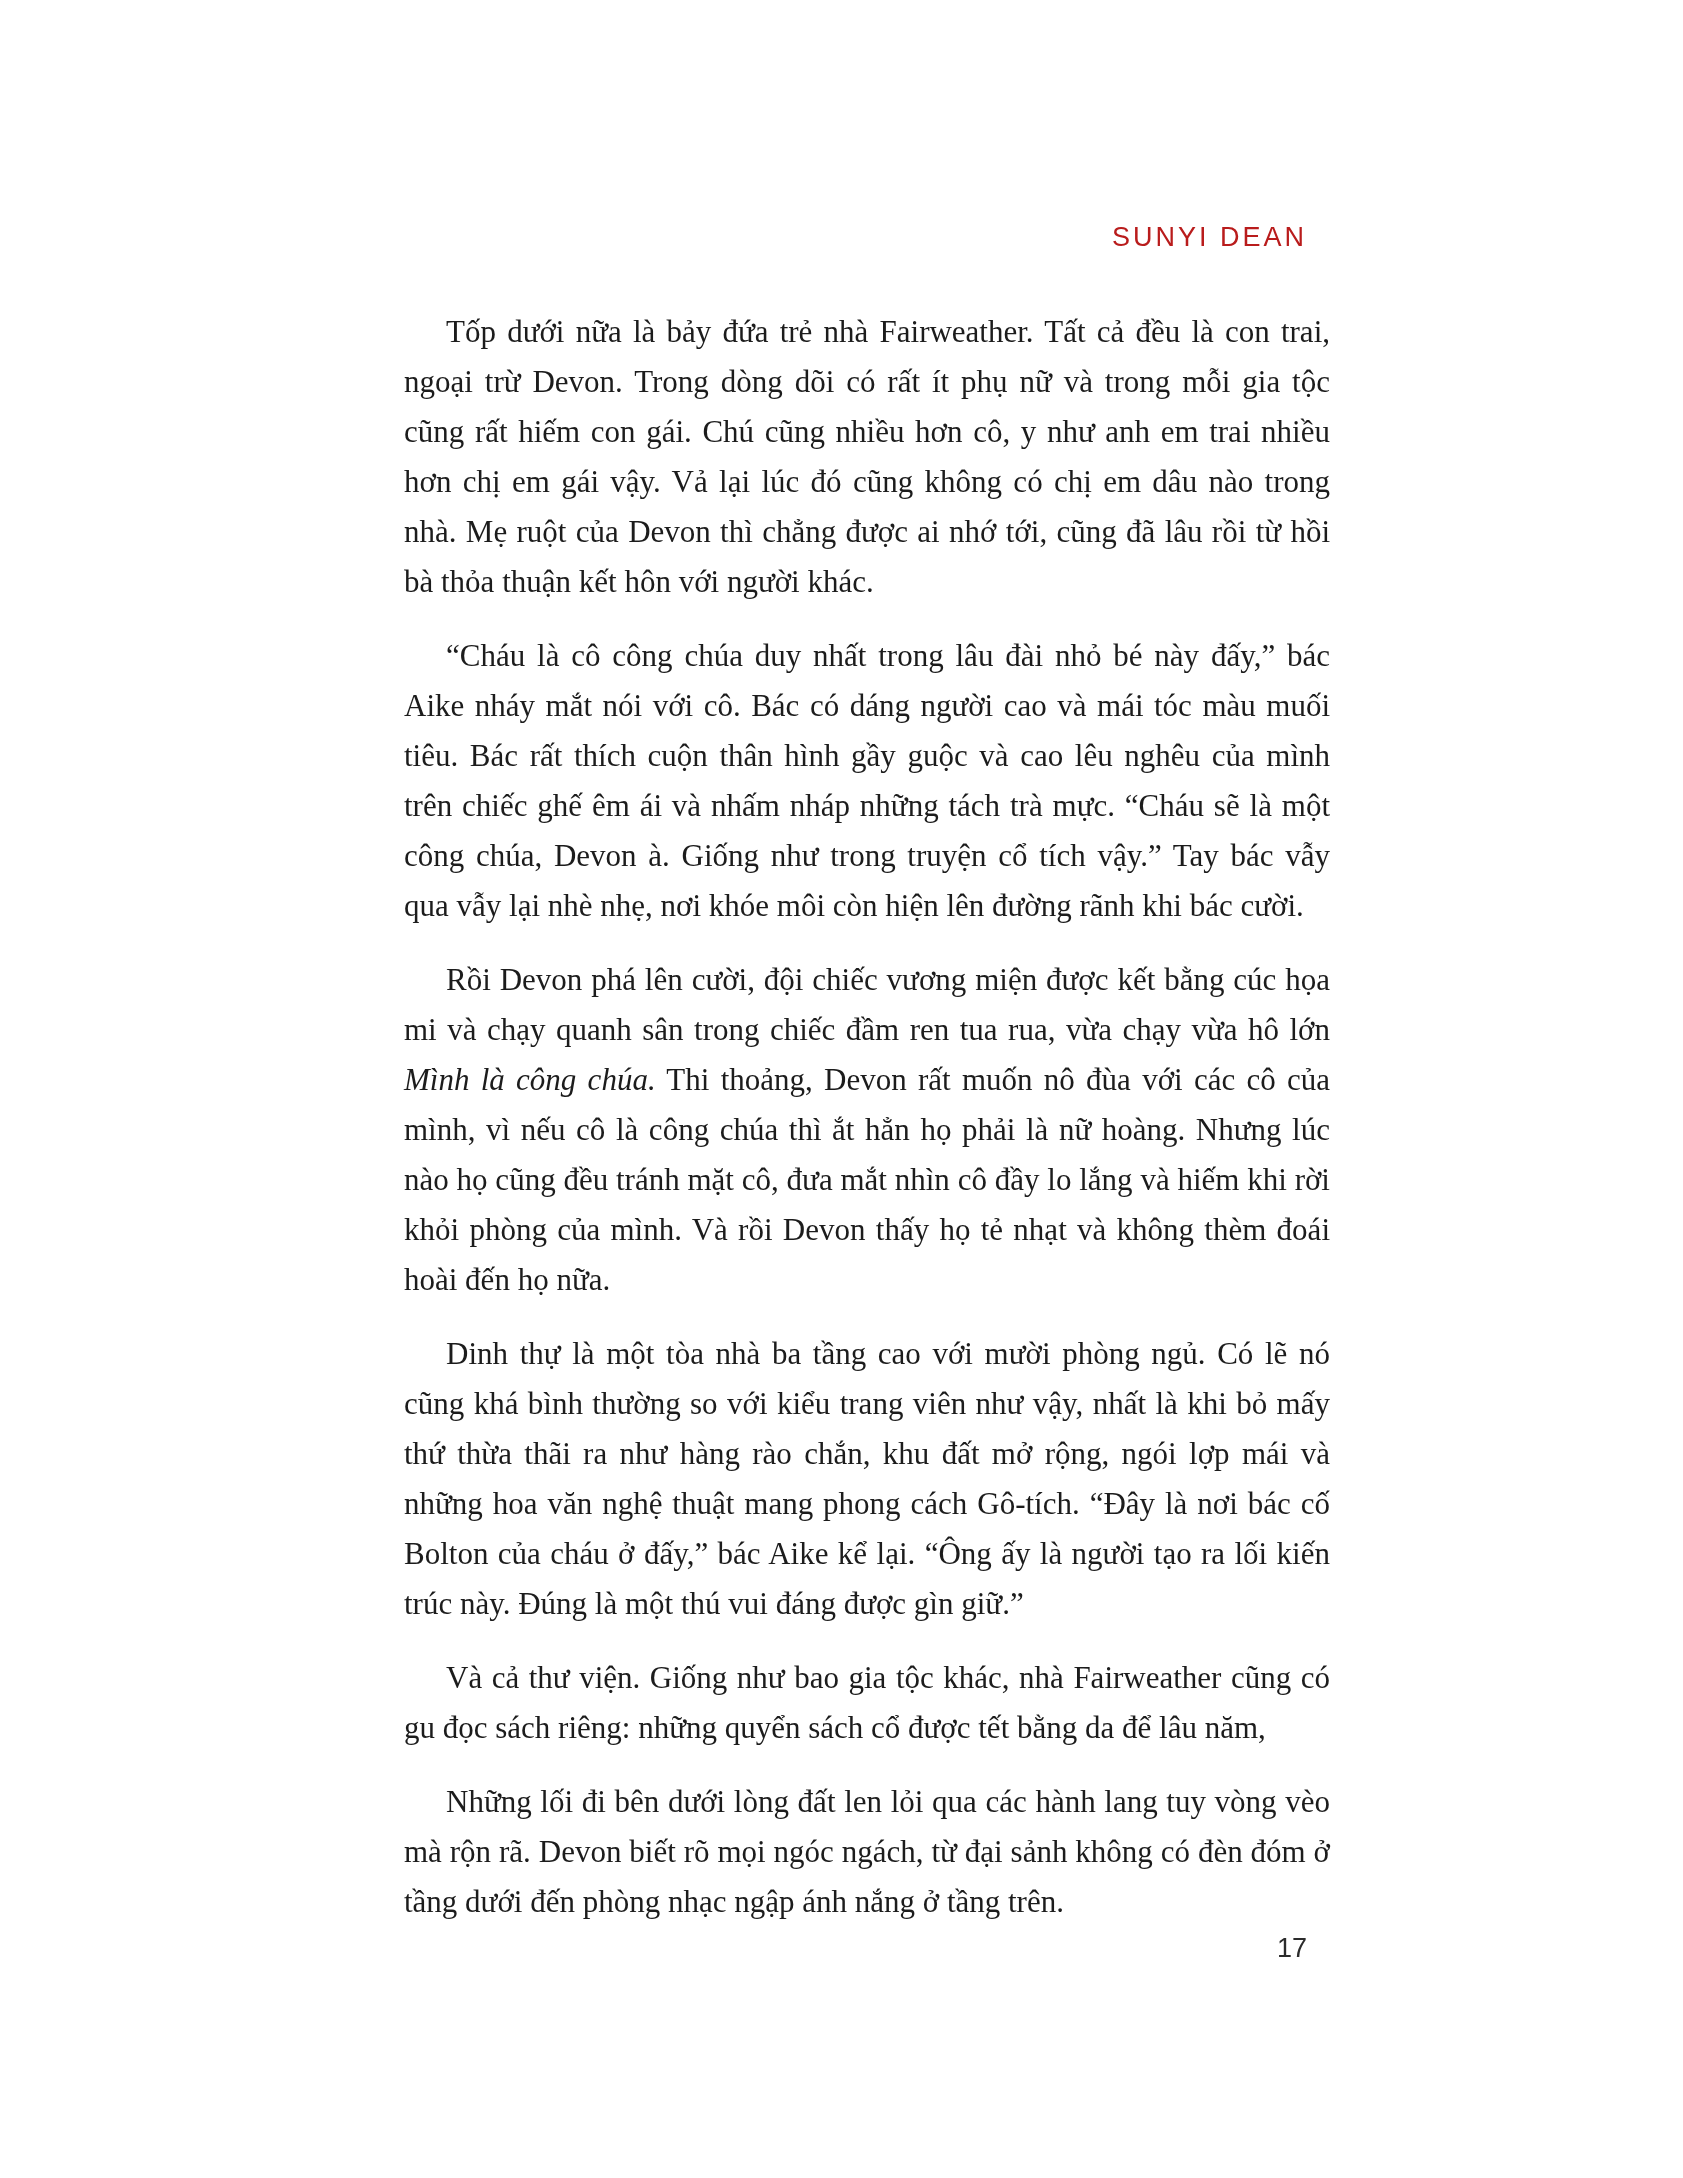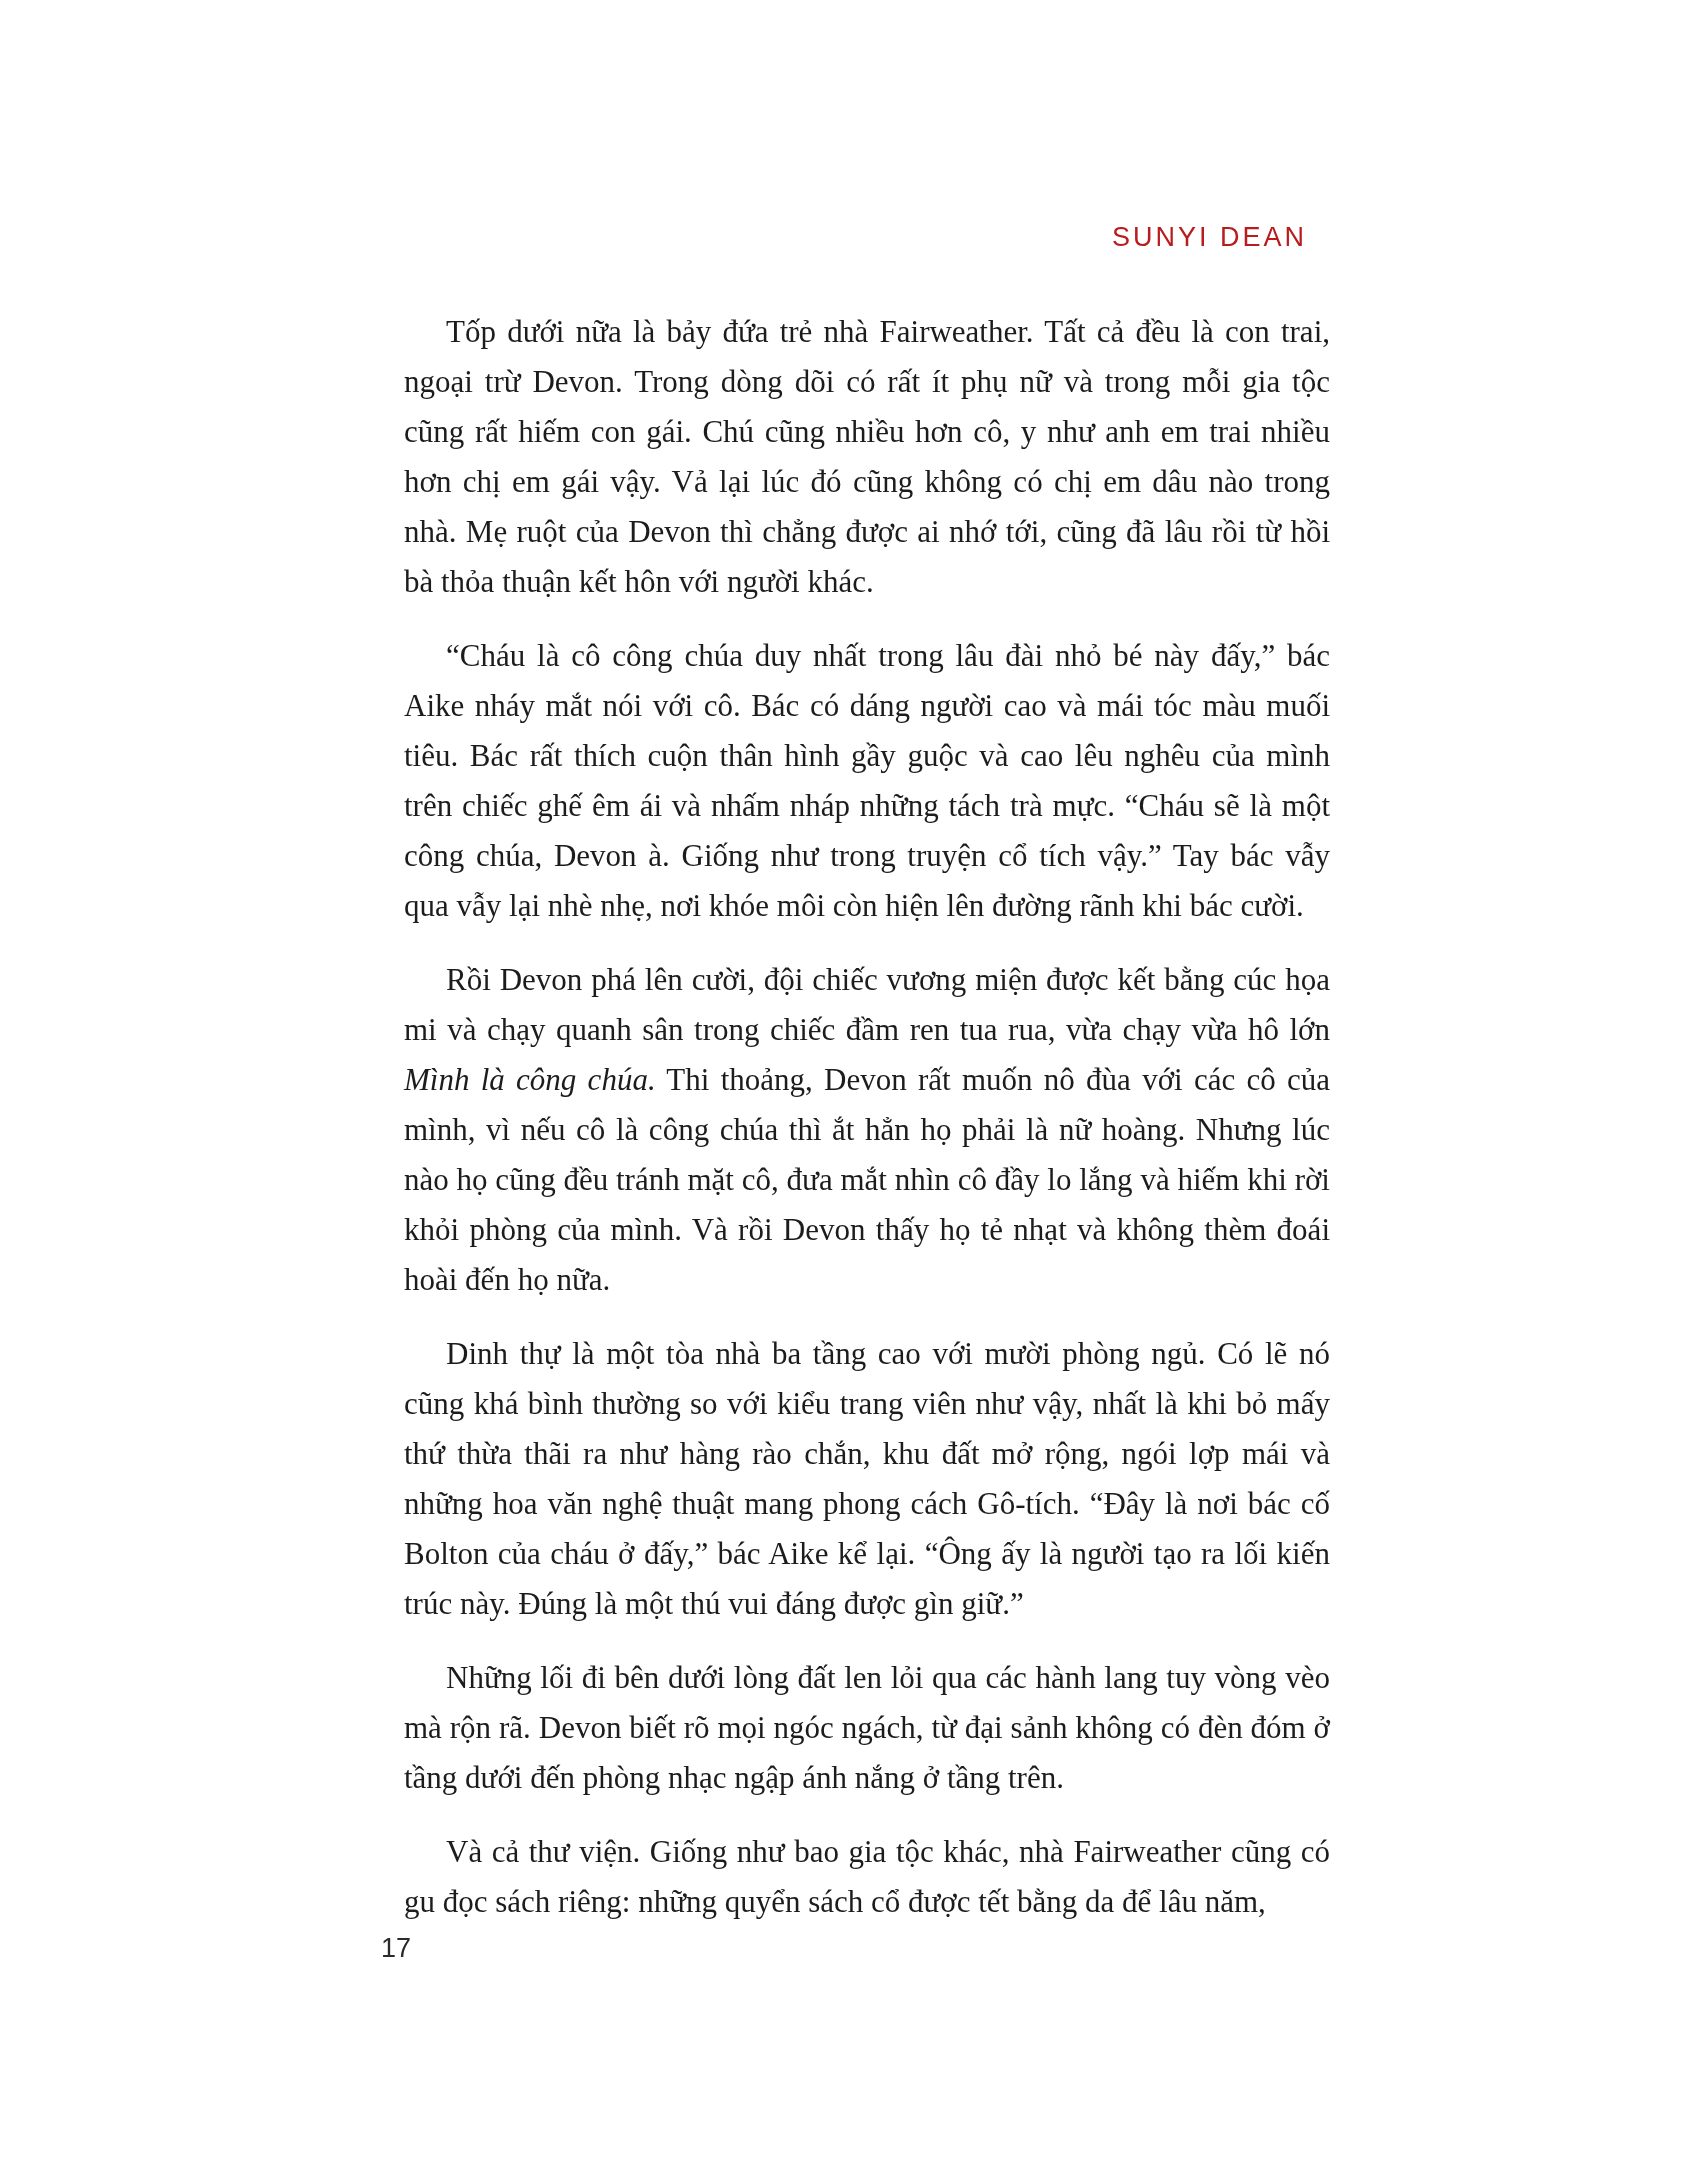--- a/index.html
+++ b/index.html
@@ -44,36 +44,36 @@
     margin-bottom: 0;
   }
   .para em {
     font-style: italic;
   }
   .page-number {
     position: absolute;
     top: 1933px;
     left: 381px;
     width: 926px;
-    text-align: left;
+    text-align: right;
     font-family: "Liberation Sans", sans-serif;
     font-size: 27px;
     color: #2b2b2b;
   }
 </style>
 </head>
 <body>
 
 <div class="page">
   <div class="running-head">SUNYI DEAN</div>
 
   <div class="content">
       <p class="para"><span>Tốp dưới nữa là bảy đứa trẻ nhà Fairweather. Tất cả đều là con trai, ngoại trừ Devon. Trong dòng dõi có rất ít phụ nữ và trong mỗi gia tộc cũng rất hiếm con gái. Chú cũng nhiều hơn cô, y như anh em trai nhiều hơn chị em gái vậy. Vả lại lúc đó cũng không có chị em dâu nào trong nhà. Mẹ ruột của Devon thì chẳng được ai nhớ tới, cũng đã lâu rồi từ hồi bà thỏa thuận kết hôn với người khác.</span></p>
       <p class="para"><span>“Cháu là cô công chúa duy nhất trong lâu đài nhỏ bé này đấy,” bác Aike nháy mắt nói với cô. Bác có dáng người cao và mái tóc màu muối tiêu. Bác rất thích cuộn thân hình gầy guộc và cao lêu nghêu của mình trên chiếc ghế êm ái và nhấm nháp những tách trà mực. “Cháu sẽ là một công chúa, Devon à. Giống như trong truyện cổ tích vậy.” Tay bác vẫy qua vẫy lại nhè nhẹ, nơi khóe môi còn hiện lên đường rãnh khi bác cười.</span></p>
       <p class="para"><span>Rồi Devon phá lên cười, đội chiếc vương miện được kết bằng cúc họa mi và chạy quanh sân trong chiếc đầm ren tua rua, vừa chạy vừa hô lớn </span><em>Mình là công chúa.</em><span> Thi thoảng, Devon rất muốn nô đùa với các cô của mình, vì nếu cô là công chúa thì ắt hẳn họ phải là nữ hoàng. Nhưng lúc nào họ cũng đều tránh mặt cô, đưa mắt nhìn cô đầy lo lắng và hiếm khi rời khỏi phòng của mình. Và rồi Devon thấy họ tẻ nhạt và không thèm đoái hoài đến họ nữa.</span></p>
       <p class="para"><span>Dinh thự là một tòa nhà ba tầng cao với mười phòng ngủ. Có lẽ nó cũng khá bình thường so với kiểu trang viên như vậy, nhất là khi bỏ mấy thứ thừa thãi ra như hàng rào chắn, khu đất mở rộng, ngói lợp mái và những hoa văn nghệ thuật mang phong cách Gô-tích. “Đây là nơi bác cố Bolton của cháu ở đấy,” bác Aike kể lại. “Ông ấy là người tạo ra lối kiến trúc này. Đúng là một thú vui đáng được gìn giữ.”</span></p>
+      <p class="para"><span>Và cả thư viện. Giống như bao gia tộc khác, nhà Fairweather cũng có gu đọc sách riêng: những quyển sách cổ được tết bằng da để lâu năm,</span></p>
       <p class="para"><span>Những lối đi bên dưới lòng đất len lỏi qua các hành lang tuy vòng vèo mà rộn rã. Devon biết rõ mọi ngóc ngách, từ đại sảnh không có đèn đóm ở tầng dưới đến phòng nhạc ngập ánh nắng ở tầng trên.</span></p>
-      <p class="para"><span>Và cả thư viện. Giống như bao gia tộc khác, nhà Fairweather cũng có gu đọc sách riêng: những quyển sách cổ được tết bằng da để lâu năm,</span></p>
     </div>
 
   <div class="page-number">17</div>
 </div>
 
 
 </body></html>

